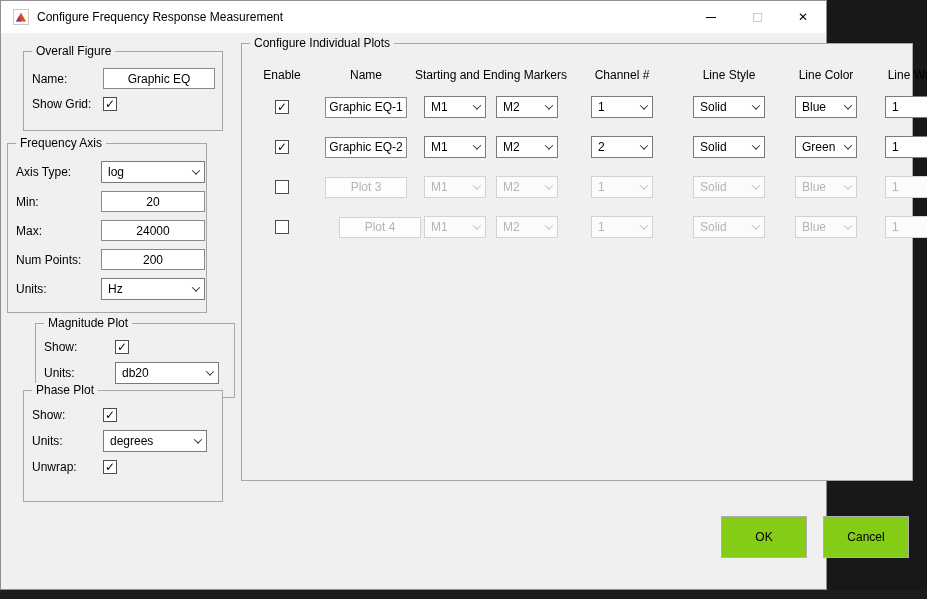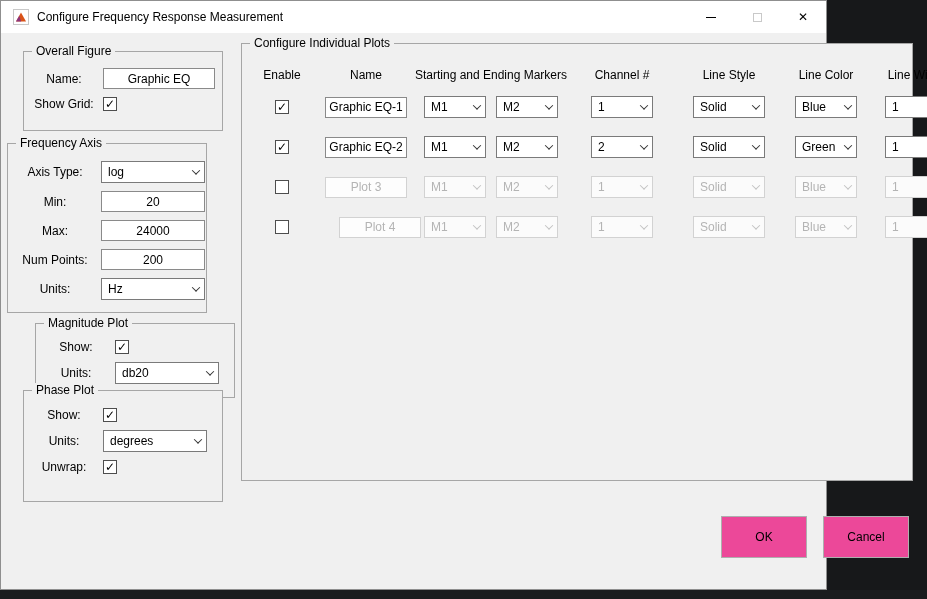--- a/index.html
+++ b/index.html
@@ -37,21 +37,21 @@
     border: 1px solid #a6a6a6;
     background: #f0f0f0;
   }
   .legend {
     position: absolute; top: -8px; left: 8px;
     background: #f0f0f0; padding: 0 4px;
     font-size: 12px; white-space: nowrap;
   }
   
   .form-row { display: flex; align-items: center; margin-bottom: 8px; }
-  .lbl { text-align: center; margin-right: 7px; white-space: nowrap; }
+  .lbl { text-align: left; margin-right: 7px; white-space: nowrap; }
   .w66 { width: 64px; flex: none; }
   .w78 { width: 78px; flex: none; }
   .edit {
     height: 21px; border: 1px solid #8a8a8a; background: #fff;
     font-family: "Liberation Sans", "DejaVu Sans", sans-serif;
     font-size: 12px; text-align: center; padding: 0 3px; color: #000;
   }
   .edit:disabled { color: #b4b4b4; border-color: #d2d2d2; background: #fdfdfd; }
   .checkbox {
     width: 14px; height: 14px; border: 1px solid #4d4d4d; background: #fff;
@@ -86,21 +86,21 @@
   .prow { margin-bottom: 18px; }
   .hdr { font-size: 12px; white-space: nowrap; text-align: center; }
   .markers-cell { display: flex; gap: 10px; }
   .prow.disabled .edit, .prow.disabled input { color: #b4b4b4; border-color: #d2d2d2; background: #fdfdfd; }
   .prow.disabled .combo { border-color: #d2d2d2; background: #fbfbfb; }
   .prow.disabled .combo-value { color: #b4b4b4; }
   .prow.disabled .chev { border-color: #c2c2c2; }
   
   .btn {
     position: absolute; width: 86px; height: 42px;
-    background: #ec4899; border: 1px solid #aeaeae;
+    background: #84cc16; border: 1px solid #aeaeae;
     display: flex; align-items: center; justify-content: center;
     font-size: 12px; cursor: default;
   }
   
   .bottom-strip { position: absolute; left: 0; bottom: 0; width: 927px; height: 9px; background: #1b1c1e; }
 </style>
 </head>
 <body>
 
 <div class="dialog">

